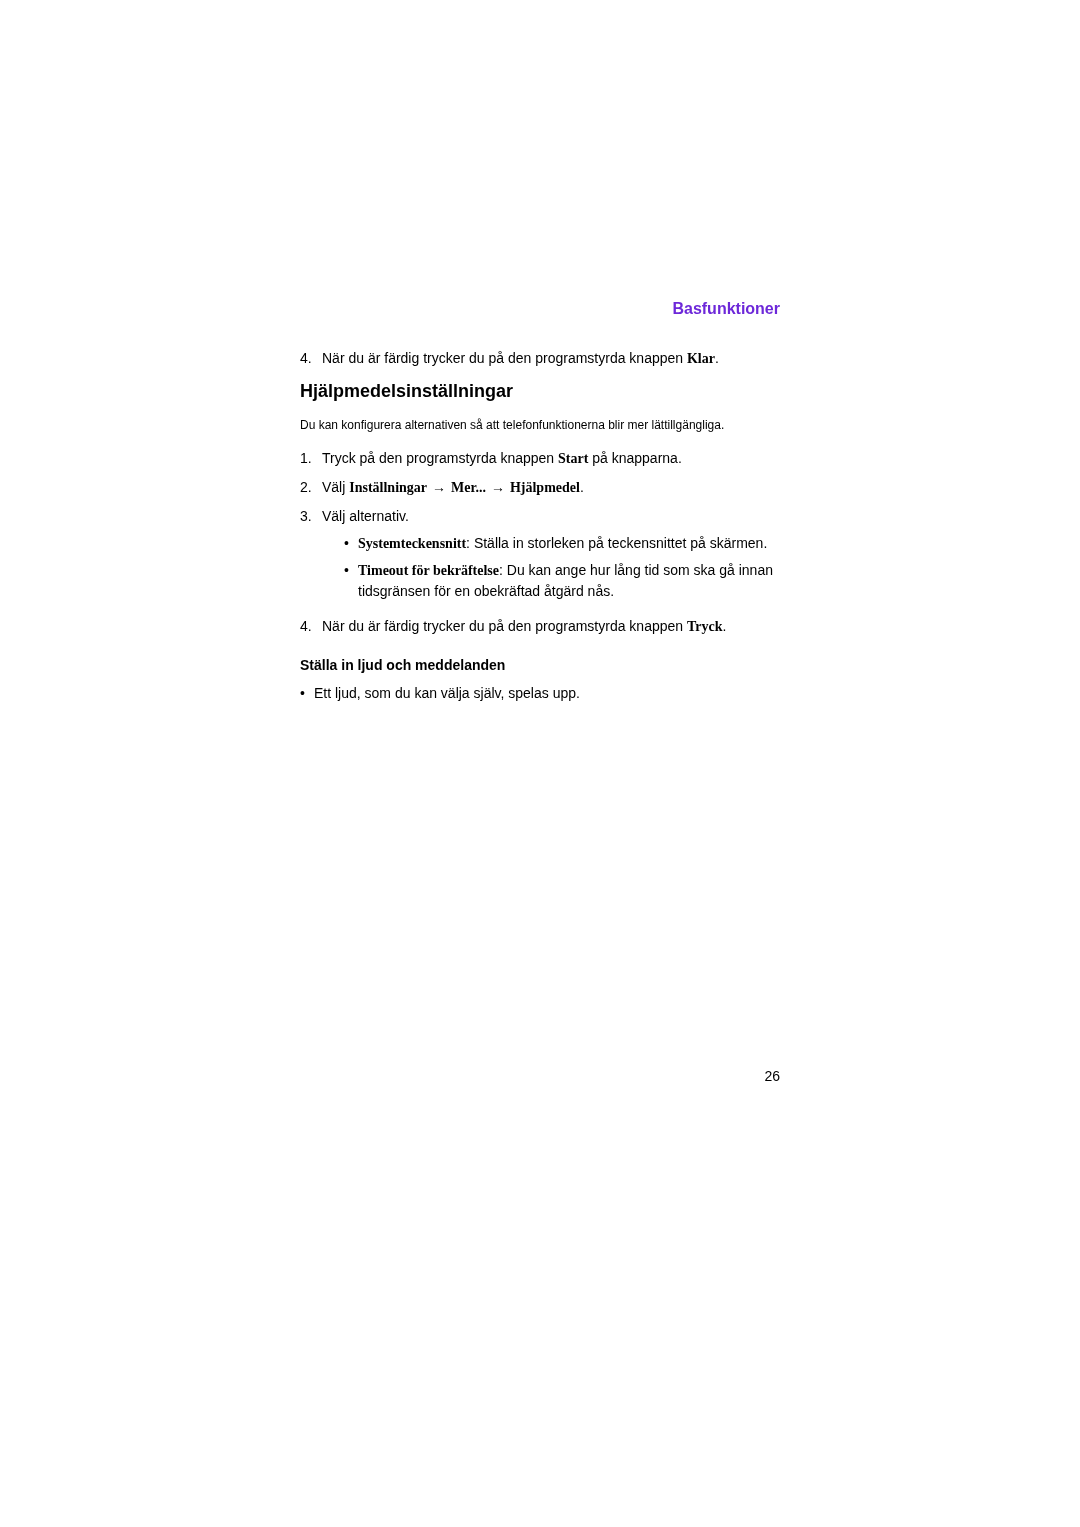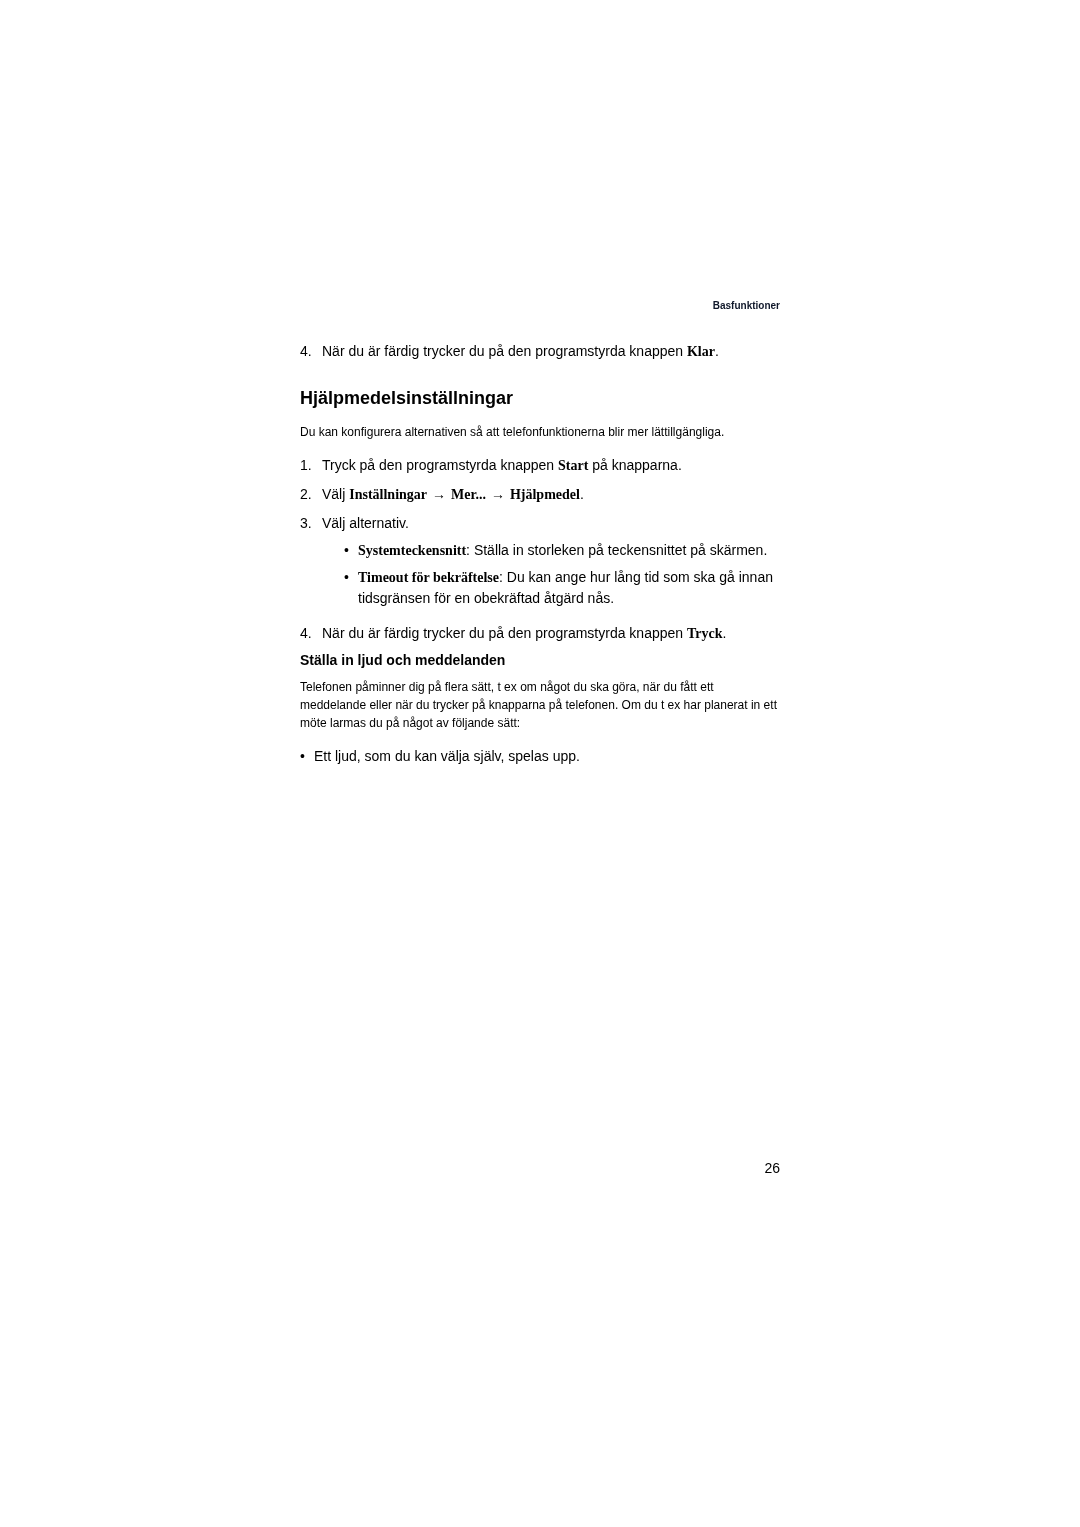--- a/index.html
+++ b/index.html
@@ -16,22 +16,22 @@
       position: relative;
     }
     .page-container {
       position: absolute;
       left: 300px;
       top: 300px;
       width: 480px;
     }
     .header-link {
       text-align: right;
-      font-size: 10px;
-      color: #0f172a;
+      font-size: 16px;
+      color: #6d28d9;
       font-weight: bold;
       margin-bottom: 30px;
     }
     .step-item {
       display: flex;
       margin-bottom: 8px;
       font-size: 14px;
       line-height: 1.5;
     }
     .step-number {
@@ -40,21 +40,21 @@
     .step-text {
       flex: 1;
     }
     .bold {
       font-weight: bold;
       font-family: Liberation Serif, serif;
     }
     h2.section-heading {
       font-size: 18px;
       font-weight: bold;
-      margin-top: 26px;
+      margin-top: 12px;
       margin-bottom: 14px;
     }
     .body-text {
       font-size: 12px;
       line-height: 1.5;
       margin-bottom: 14px;
     }
     .bullet-list {
       margin-left: 22px;
       margin-top: 6px;
@@ -67,32 +67,32 @@
     }
     .bullet-marker {
       min-width: 14px;
     }
     .bullet-text {
       flex: 1;
     }
     h3.sub-heading {
       font-size: 14px;
       font-weight: bold;
-      margin-top: 8px;
+      margin-top: 20px;
       margin-bottom: 10px;
     }
     .nav-sep {
       display: inline-block;
       width: 24px;
       text-align: center;
     }
     .page-number {
       position: absolute;
       right: 300px;
-      top: 1160px;
+      top: 1068px;
       font-size: 14px;
     }
   </style>
 </head>
 <body>
 
 <div class="page-container">
 
   <div class="header-link">Basfunktioner</div>
 
@@ -146,21 +146,20 @@
     <div class="step-number">4.</div>
     <div class="step-text">
       <span>När du är färdig trycker du på den programstyrda knappen </span><span class="bold">Tryck</span><span>.</span>
     </div>
   </div>
 
 
 
   <h3 class="sub-heading">Ställa in ljud och meddelanden</h3>
 
-  <p class="body-text">Telefonen påminner dig på flera sätt, t ex om något du ska göra, när du fått ett meddelande eller när du trycker på knapparna på telefonen. Om du t ex har planerat in ett möte larmas du på något av följande sätt:</p>
 
   <div class="bullet-item">
     <div class="bullet-marker">•</div>
     <div class="bullet-text">Ett ljud, som du kan välja själv, spelas upp.</div>
   </div>
 
 </div>
 
 <div class="page-number">26</div>
 

